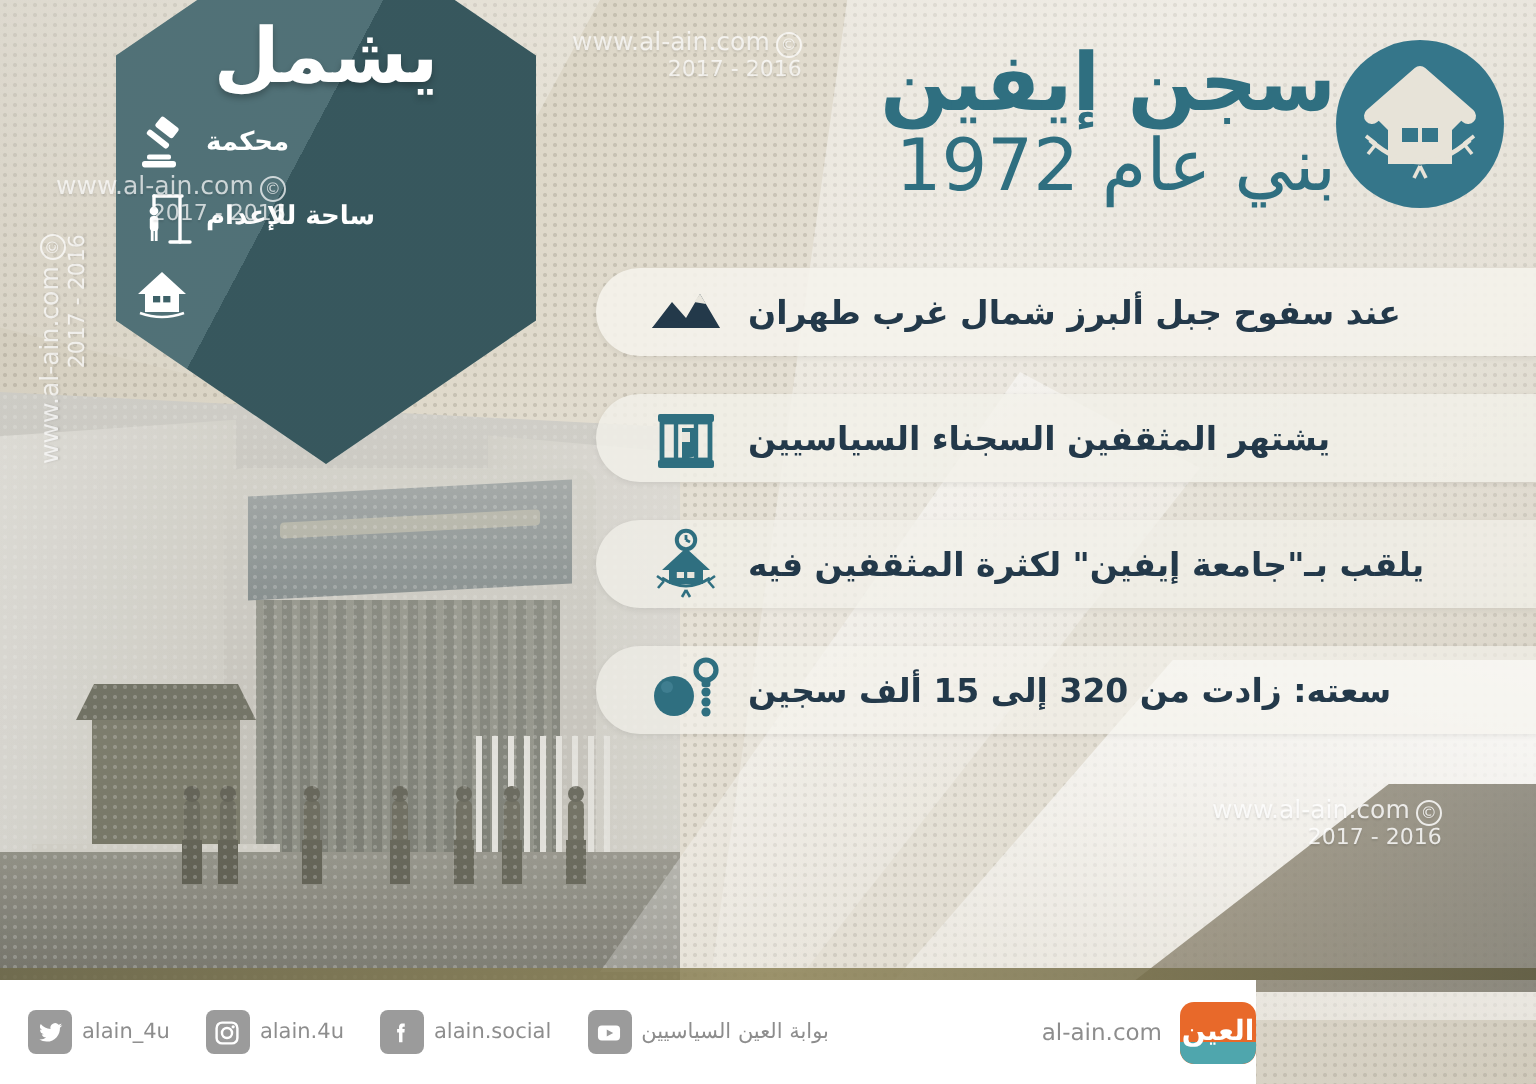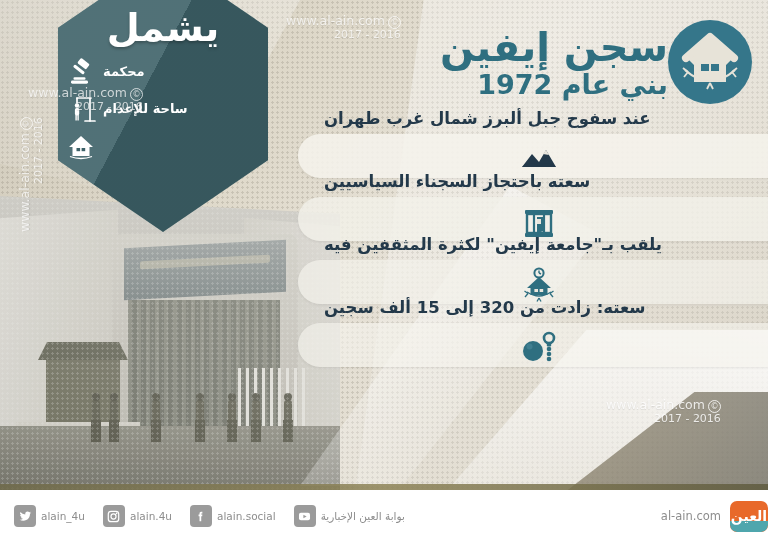--- a/index.html
+++ b/index.html
@@ -123,36 +123,35 @@
   .hex-li .txt.multi{font-size:12.5px;}
   .hex-ic{width:30px;height:30px;flex:0 0 30px;}
 
   
   .title-wrap{
     position:absolute;right:16px;top:8px;width:360px;height:108px;
     display:flex;align-items:center;justify-content:flex-start;
   }
   .title-text{text-align:right;color:#2f6f80;line-height:1.0;}
   .t1{font-size:40px;font-weight:bold;letter-spacing:-1px;}
-  .t2{font-size:27px;font-weight:bold;margin-top:4px;letter-spacing:-1px;direction:rtl;}
+  .t2{font-size:36px;font-weight:normal;margin-top:4px;letter-spacing:-1px;direction:rtl;}
   .title-badge{
     width:84px;height:84px;border-radius:50%;background:#35768a;
     position:relative;flex:0 0 84px;
   }
 
   
   .facts{position:absolute;right:0;top:134px;width:470px;}
   .fact{
     position:relative;height:44px;margin-bottom:19px;
-    display:flex;align-items:center;justify-content:flex-end;gap:12px;
+    display:flex;align-items:center;justify-content:flex-start;gap:12px;
     padding-left:26px;padding-right:14px;
     background:rgba(245,243,236,.88);
     border-radius:24px 0 0 24px;
     box-shadow:0 1px 3px rgba(0,0,0,.07);
-    flex-direction:column;
   }
   .fact.f2{background:rgba(243,241,234,.80);}
   .fact.f3{background:rgba(243,241,234,.72);}
   .fact.f4{background:rgba(246,244,238,.62);}
   .fact .ftxt{
     margin-right:auto;font-size:16.5px;font-weight:bold;color:#23394a;
     white-space:nowrap;letter-spacing:-.2px;
   }
   .fact-ic{width:38px;height:38px;flex:0 0 38px;}
 
@@ -162,21 +161,21 @@
   .wm .l1{font-size:12.5px;}
   .wm-1{left:286px;top:14px;}
   .wm-2{left:28px;top:86px;}
   .wm-3{left:18px;top:232px;transform:rotate(-90deg);transform-origin:left top;}
   .wm-4{left:606px;top:398px;color:rgba(255,255,255,.82);}
   .wm-c{display:inline-block;border:1.3px solid currentColor;border-radius:50%;
         width:11px;height:11px;font-size:8px;text-align:center;line-height:11px;margin-left:3px;}
 
   
   .footer{
-    position:absolute;left:0;bottom:0;width:768px;height:52px;background:#fff;
+    position:absolute;left:0;bottom:0;width:628px;height:52px;background:#fff;
     display:flex;align-items:center;direction:ltr;
   }
   .social{display:flex;align-items:center;gap:4px;margin-left:14px;}
   .soc-item{display:flex;align-items:center;gap:5px;margin-right:14px;}
   .soc-ic{width:22px;height:22px;border-radius:4px;background:#9b9b9b;
           display:flex;align-items:center;justify-content:center;}
   .soc-lbl{font-size:10.5px;color:#8d8d8d;}
   .soc-lbl.ar{font-size:10.5px;direction:rtl;}
   .foot-right{margin-left:auto;display:flex;align-items:center;gap:9px;}
   .site{font-size:11.5px;color:#8d8d8d;}
@@ -306,21 +305,21 @@
       <span class="fact-ic">
         <svg viewBox="0 0 38 38" width="38" height="38">
           <path d="M2 27 L12 14 L19 22 L26 10 L36 27 Z" fill="#23394a"></path>
           <path d="M2 27 q9 -7 17 -1 q8 -6 17 1 Z" fill="#23394a"></path>
           <path d="M23 14 l3 -4 l3 5" fill="#e9e6dd"></path>
         </svg>
       </span>
     </div>
 
     <div class="fact f2">
-      <span class="ftxt">سعته باحتجاز السجناء السياسيين</span>
+      <span class="ftxt">يشتهر المثقفين السجناء السياسيين</span>
       <span class="fact-ic">
         <svg viewBox="0 0 38 38" width="38" height="38">
           <rect x="5" y="7" width="28" height="4" rx="1" fill="#2f6f80"></rect>
           <rect x="5" y="30" width="28" height="4" rx="1" fill="#2f6f80"></rect>
           <rect x="7" y="11" width="24" height="19" fill="none" stroke="#2f6f80" stroke-width="2.4"></rect>
           <line x1="14" y1="11" x2="14" y2="30" stroke="#2f6f80" stroke-width="2.2"></line>
           <line x1="24" y1="11" x2="24" y2="30" stroke="#2f6f80" stroke-width="2.2"></line>
           <path d="M17 14 l7 0 l0 14 l-7 2 z" fill="#2f6f80"></path>
           <path d="M17 16 l4 0 l0 5 l-4 0 z" fill="#e9e6dd"></path>
         </svg>
@@ -419,21 +418,21 @@
         <span class="soc-lbl">alain.social</span>
       </div>
 
       <div class="soc-item">
         <span class="soc-ic">
           <svg viewBox="0 0 16 16" width="13" height="13">
             <rect x="1.2" y="3.4" width="13.6" height="9.2" rx="2.4" fill="#fff"></rect>
             <path d="M6.6 5.9 L10.6 8 L6.6 10.1 Z" fill="#9b9b9b"></path>
           </svg>
         </span>
-        <span class="soc-lbl ar">بوابة العين الإخبارية</span>
+        <span class="soc-lbl ar">بوابة العين السياسيين</span>
       </div>
     </div>
 
     <div class="foot-right">
       <span class="site">al-ain.com</span>
       <span class="logo">
         <span class="logo-wave"></span>
         <span class="logo-ar">العين</span>
       </span>
     </div>

